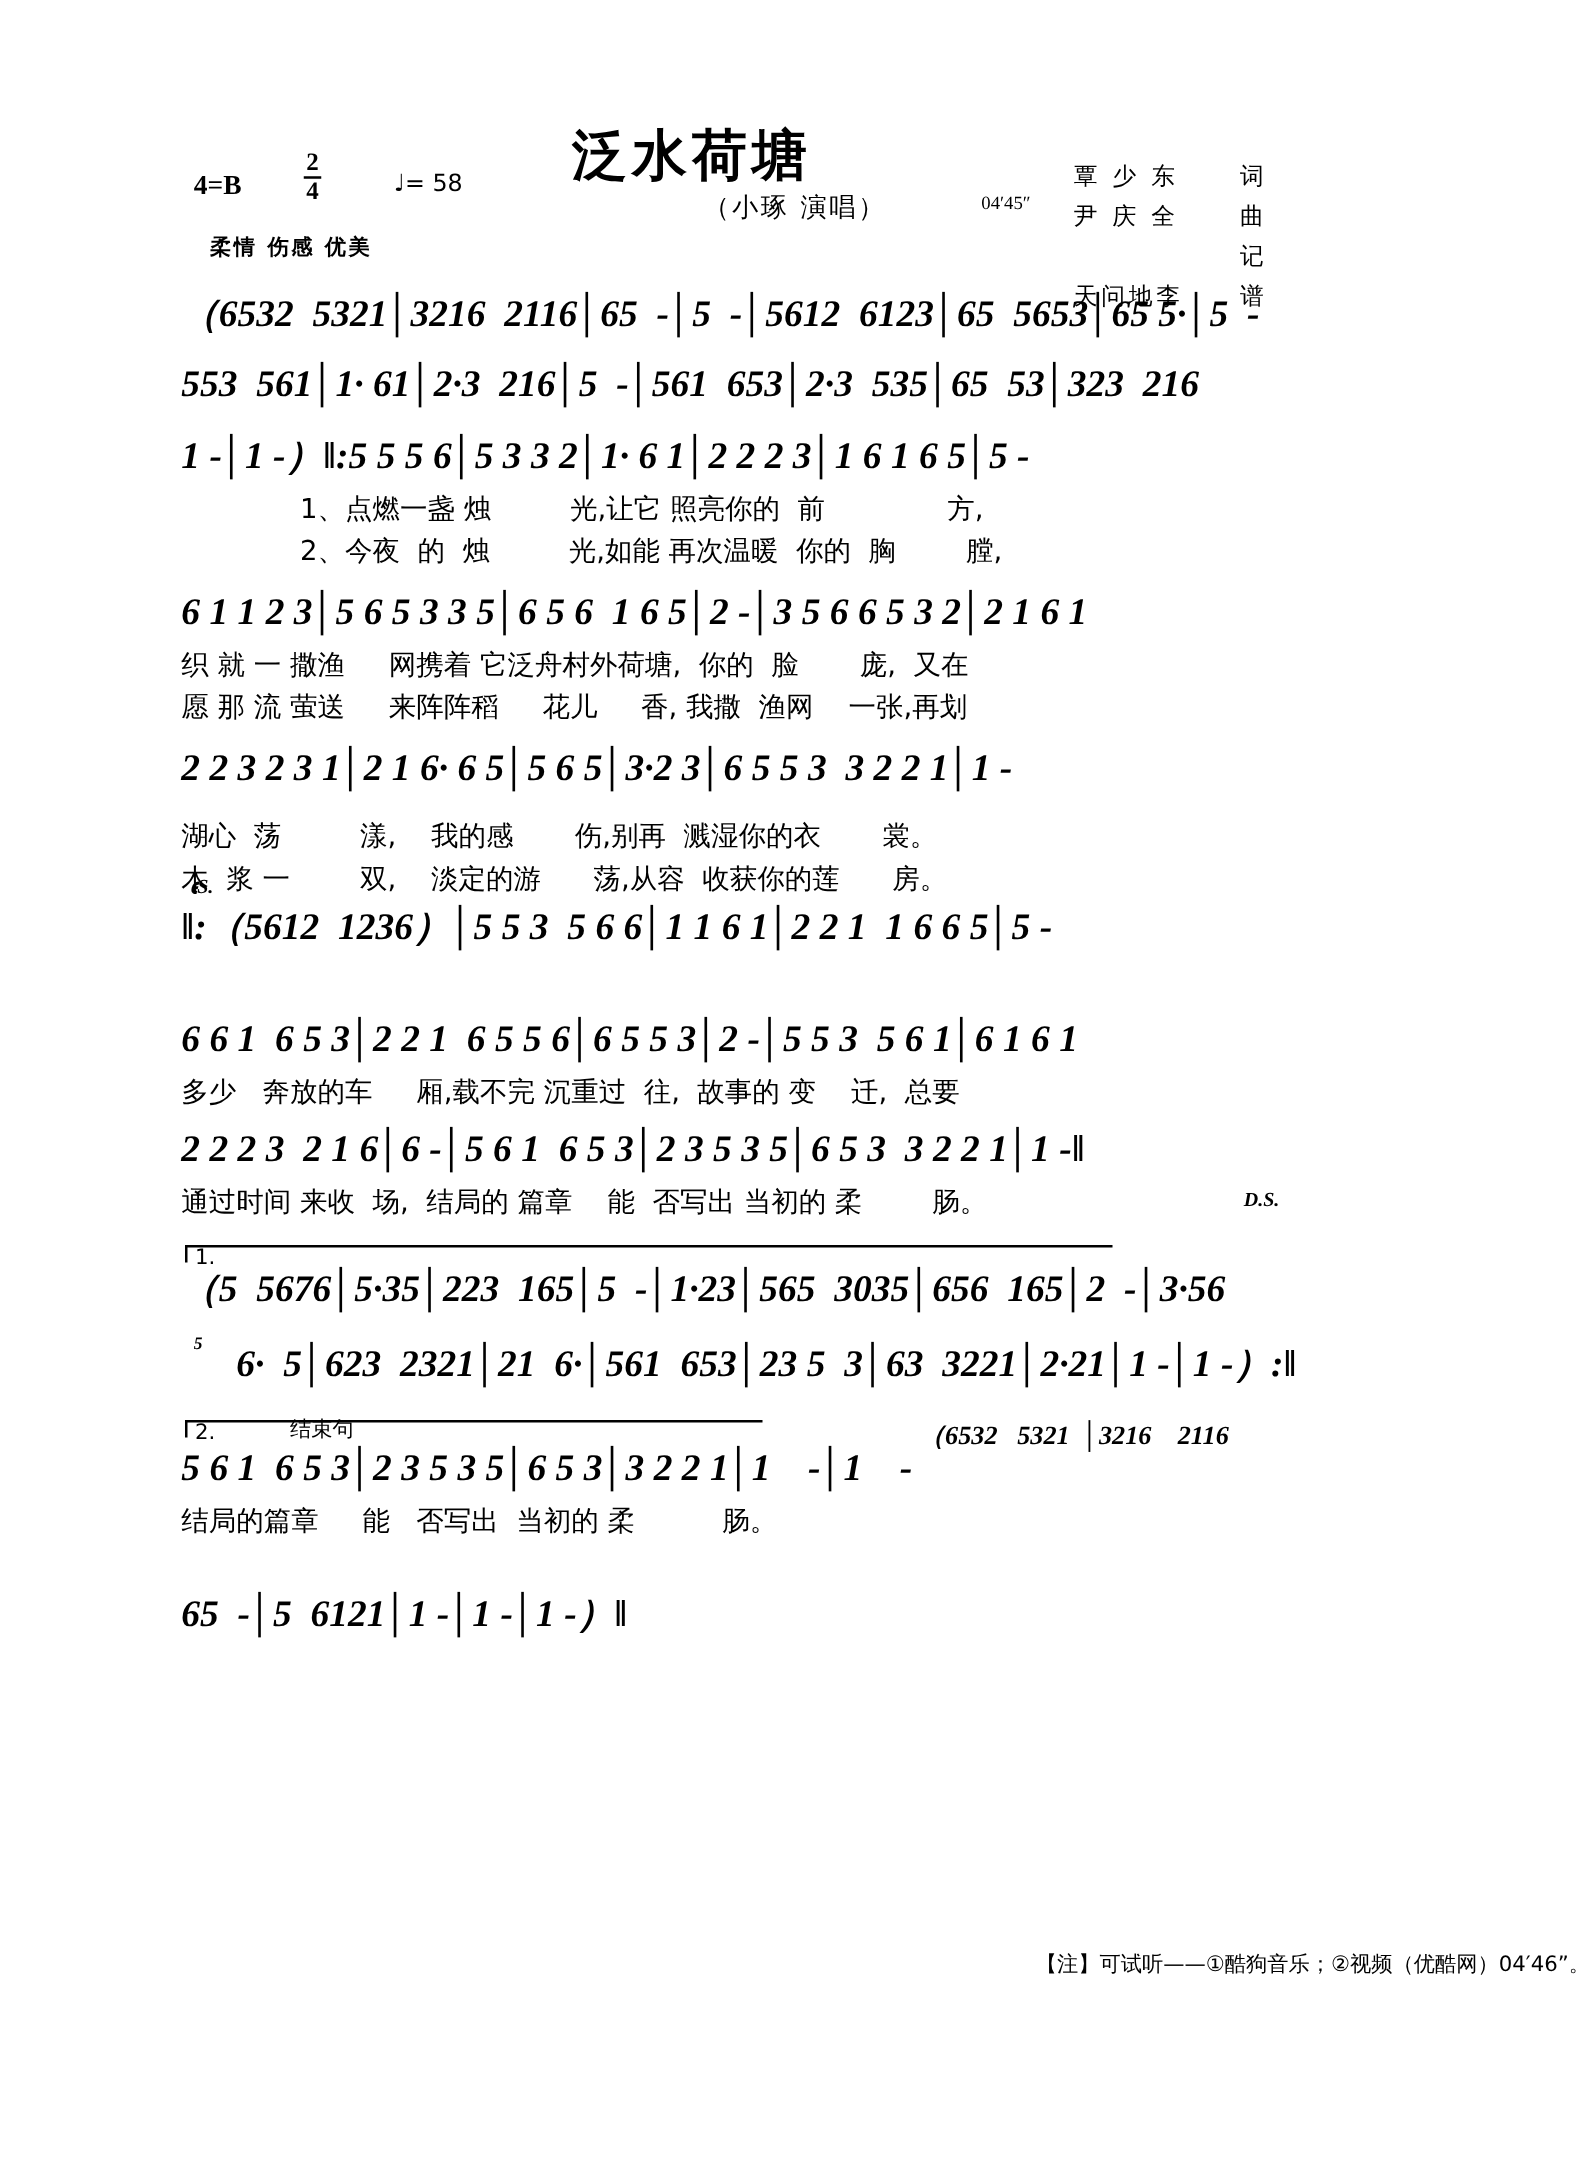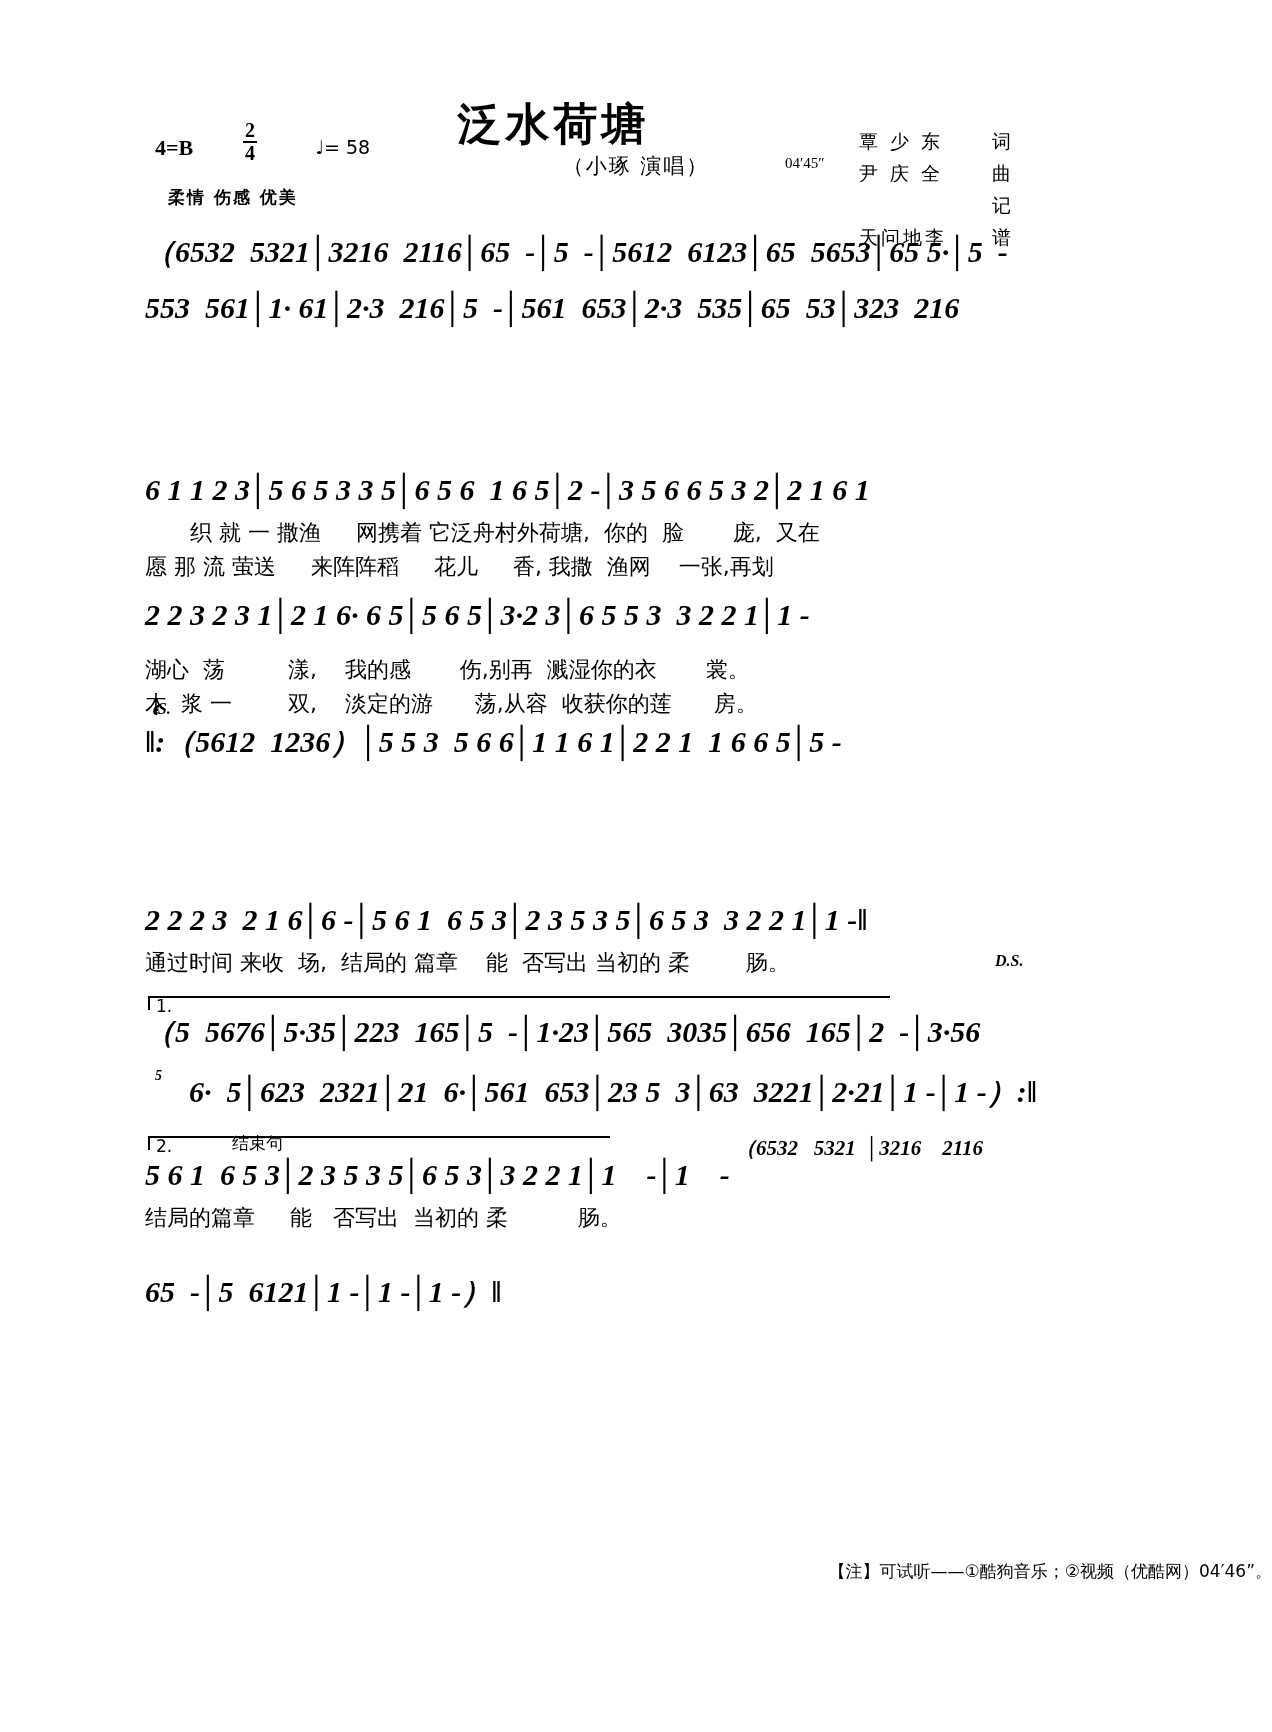--- a/index.html
+++ b/index.html
@@ -174,39 +174,48 @@
   </div>
 
   <div class="row" style="top:232px;">
     <div class="notes">（6532  5321│3216  2116│65  -│5  -│5612  6123│65  5653│65 5·│5  -</div>
   </div>
 
   <div class="row" style="top:288px;">
     <div class="notes">553  561│1· 61│2·3  216│5  -│561  653│2·3  535│65  53│323  216</div>
   </div>
 
+  <div class="row" style="top:345px;">
+    <div class="notes">1 -│1 -）‖:5 5 5 6│5 3 3 2│1· 6 1│2 2 2 3│1 6 1 6 5│5 -</div>
+    <div class="lyr" style="margin-top:6px; margin-left:95px;">1、点燃一盏 烛         光,让它 照亮你的  前              方,</div>
+    <div class="lyr" style="margin-left:95px;">2、今夜  的  烛         光,如能 再次温暖  你的  胸        膛,</div>
+  </div>
 
   <div class="row" style="top:470px;">
     <div class="notes">6 1 1 2 3│5 6 5 3 3 5│6 5 6  1 6 5│2 -│3 5 6 6 5 3 2│2 1 6 1</div>
-    <div class="lyr" style="margin-top:6px;margin-left:45px;">织 就 一 撒渔     网携着 它泛舟村外荷塘,  你的  脸       庞,  又在</div>
+    <div class="lyr" style="margin-top:6px;">织 就 一 撒渔     网携着 它泛舟村外荷塘,  你的  脸       庞,  又在</div>
     <div class="lyr">愿 那 流 萤送     来阵阵稻     花儿     香, 我撒  渔网    一张,再划</div>
   </div>
 
   <div class="row" style="top:595px;">
     <div class="notes">2 2 3 2 3 1│2 1 6· 6 5│5 6 5│3·2 3│6 5 5 3  3 2 2 1│1 -</div>
     <div class="lyr" style="margin-top:18px;">湖心  荡         漾,    我的感       伤,别再  溅湿你的衣       裳。</div>
     <div class="lyr">木  浆 一        双,    淡定的游      荡,从容  收获你的莲      房。</div>
   </div>
 
   <div class="marker" style="position:absolute; left:152px; top:700px;">𝛜S.</div>
 
   <div class="row" style="top:722px;">
     <div class="notes">‖:（5612  1236）│5 5 3  5 6 6│1 1 6 1│2 2 1  1 6 6 5│5 -</div>
   </div>
 
+  <div class="row" style="top:812px;">
+    <div class="notes">6 6 1  6 5 3│2 2 1  6 5 5 6│6 5 5 3│2 -│5 5 3  5 6 1│6 1 6 1</div>
+    <div class="lyr" style="margin-top:6px;">多少   奔放的车     厢,载不完 沉重过  往,  故事的 变    迁,  总要</div>
+  </div>
 
   <div class="row" style="top:900px;">
     <div class="notes">2 2 2 3  2 1 6│6 -│5 6 1  6 5 3│2 3 5 3 5│6 5 3  3 2 2 1│1 -‖</div>
     <div class="lyr" style="margin-top:6px;">通过时间 来收  场,  结局的 篇章    能  否写出 当初的 柔        肠。</div>
     <span class="marker" style="position:absolute; left:850px; top:52px;">D.S.</span>
   </div>
 
   <div class="bracket" style="left:148px; top:996px; width:740px;"></div>
   <span class="endinglabel" style="position:absolute; left:156px; top:996px;">1.</span>
 

